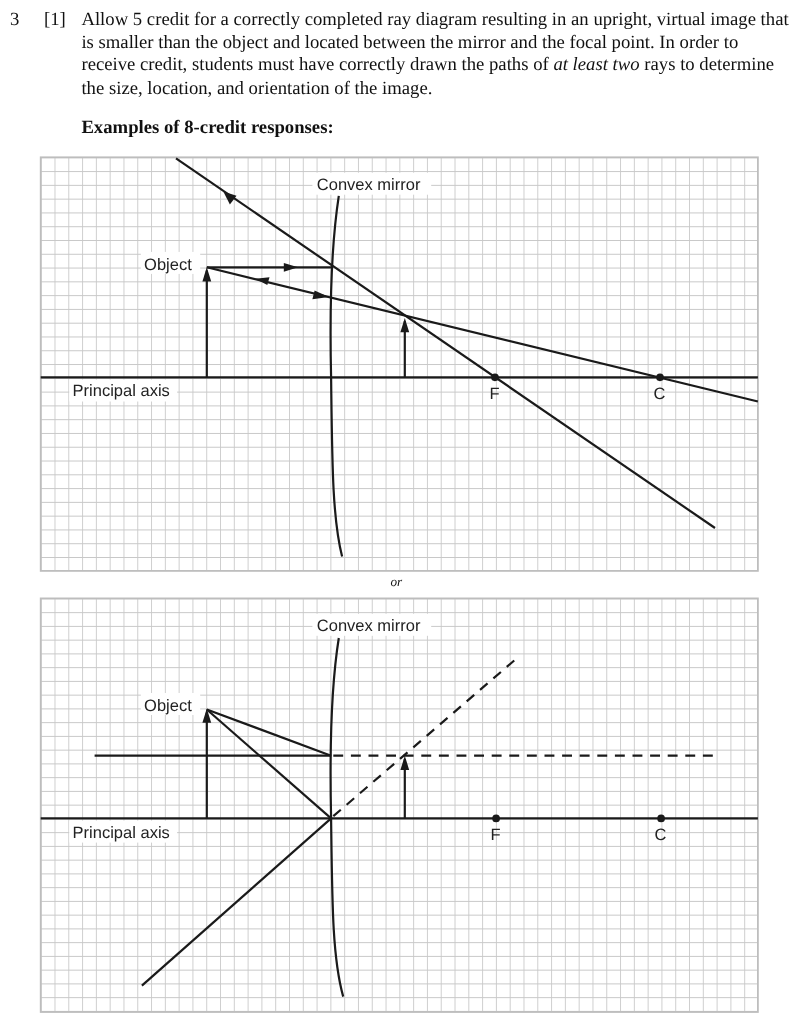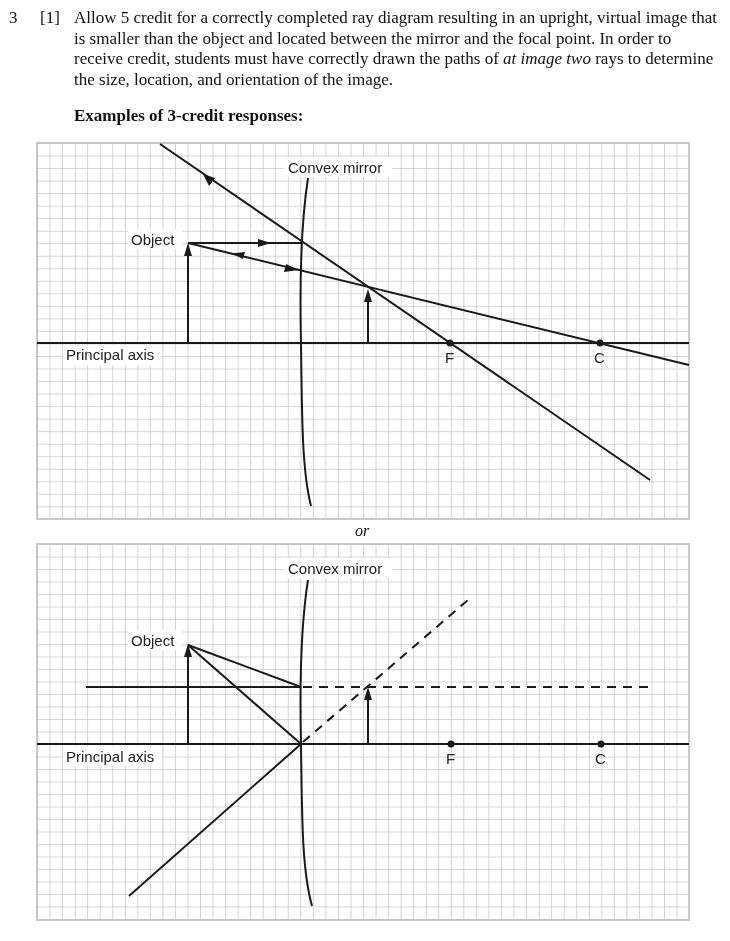--- a/index.html
+++ b/index.html
@@ -2,31 +2,31 @@
 <html><head>
 <meta charset="utf-8">
 <style>
   html,body{margin:0;padding:0;background:#fff;}
   body{width:730px;height:941px;position:relative;overflow:hidden;font-family:"Liberation Serif",serif;color:#111;}
   .qnum{position:absolute;left:9px;top:8px;font-size:17px;}
   .credit{position:absolute;left:40px;top:8px;font-size:17px;}
   .para{position:absolute;left:74px;top:8px;width:650px;font-size:17px;line-height:20.5px;}
   .para i{font-style:italic;}
   .examples{position:absolute;left:74px;top:106px;font-size:17px;font-weight:bold;}
-  .or{position:absolute;left:355px;top:522px;font-size:16px;font-style:italic;}
+  .or{position:absolute;left:355px;top:522px;font-size:12px;font-style:italic;}
   svg.diagram{position:absolute;left:0;}
   .lbl{font-family:"Liberation Sans",sans-serif;font-size:15px;fill:#222;}
 </style>
 </head>
 <body>
 
 <div class="qnum">3</div>
 <div class="credit">[1]</div>
-<div class="para"><span>Allow 5 credit for a correctly completed ray diagram resulting in an upright, virtual image that is smaller than the object and located between the mirror and the focal point. In order to receive credit, students must have correctly drawn the paths of </span><i>at image two</i><span> rays to determine the size, location, and orientation of the image.</span></div>
-<div class="examples">Examples of 3-credit responses:</div>
+<div class="para"><span>Allow 5 credit for a correctly completed ray diagram resulting in an upright, virtual image that is smaller than the object and located between the mirror and the focal point. In order to receive credit, students must have correctly drawn the paths of </span><i>at least two</i><span> rays to determine the size, location, and orientation of the image.</span></div>
+<div class="examples">Examples of 8-credit responses:</div>
 
 <svg class="diagram" style="top:0" width="730" height="530" viewBox="0 0 730 530">
   <defs>
     <pattern id="g1" x="37" y="143" width="12.54" height="12.53" patternUnits="userSpaceOnUse">
       <path d="M0 0H12.54M0 0V12.53" stroke="#c8c8c8" stroke-width="1.6" fill="none"></path>
     </pattern>
   </defs>
   <rect x="37" y="143" width="652" height="376" fill="url(#g1)" stroke="#bdbdbd" stroke-width="1.6"></rect>
 
   <line x1="37" y1="343" x2="689" y2="343" stroke="#1a1a1a" stroke-width="2"></line>

